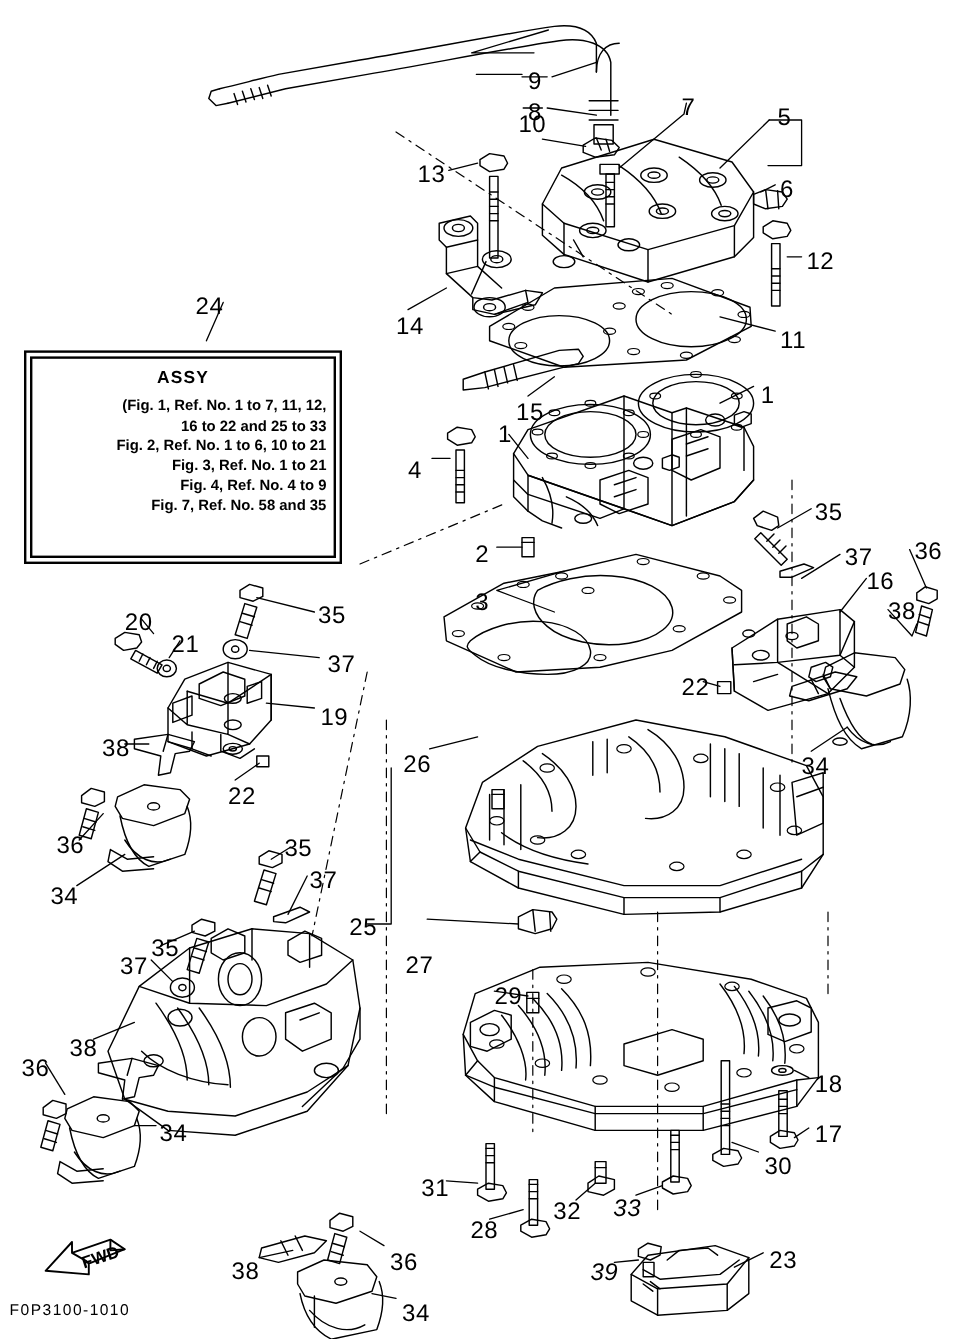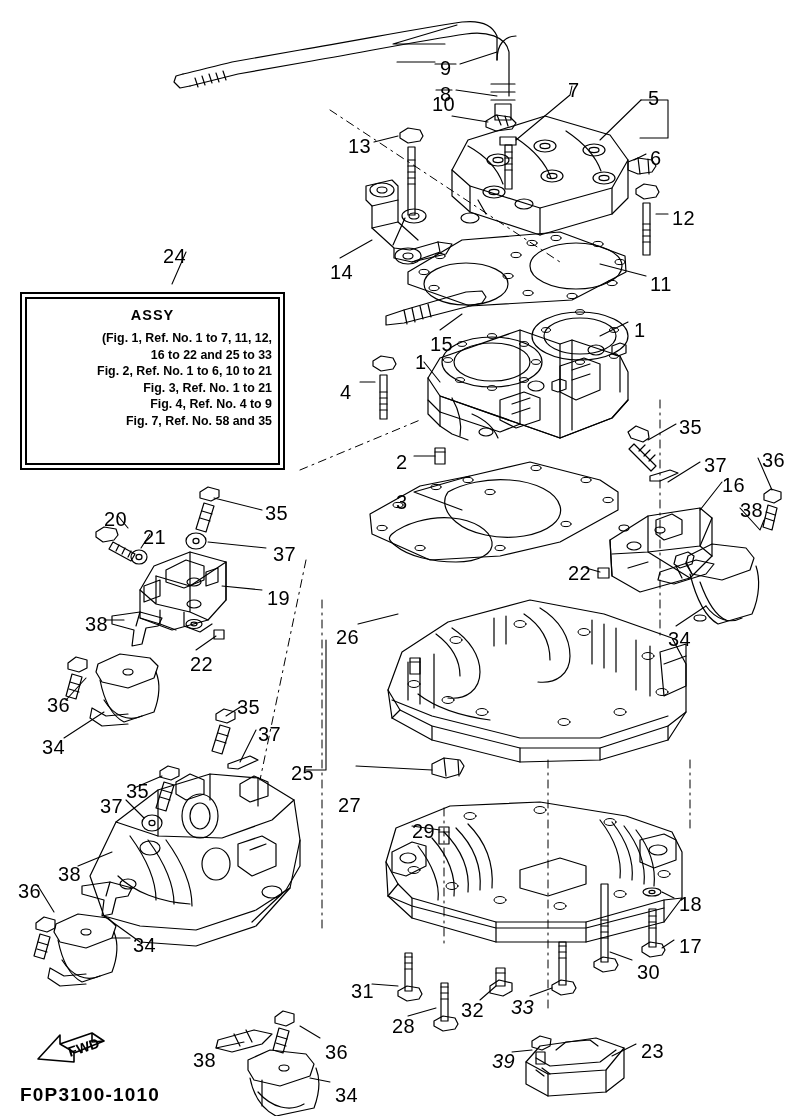--- a/index.html
+++ b/index.html
@@ -19,22 +19,22 @@
       box-sizing:border-box;padding:8px 6px 4px;}
   .lg-t1{text-align:center;font-size:15.5px;font-weight:bold;letter-spacing:1.2px;
       margin:2px 0 7px;}
   .lg-t2{text-align:center;font-size:14.5px;font-weight:bold;letter-spacing:1px;
       margin:0 0 7px;}
   .lg-lines{font-size:12.4px;font-weight:bold;line-height:1.33;text-align:right;}
   .lg-lines div{white-space:nowrap;}
   .lg-ind{padding-left:26px;}
 
   
-  #footcode{position:absolute;left:20px;top:1084px;font-size:19px;
-      letter-spacing:1.2px;font-weight:bold;}
+  #footcode{position:absolute;left:8px;top:1084px;font-size:13px;
+      letter-spacing:1.2px;}
 
   
   #fwd{position:absolute;left:34px;top:1029px;width:74px;height:48px;}
   #fwd text{font-family:"Liberation Sans",sans-serif;font-weight:bold;}
 
   svg{display:block;}
   #art{position:absolute;left:0;top:0;}
 </style>
 </head>
 <body>

